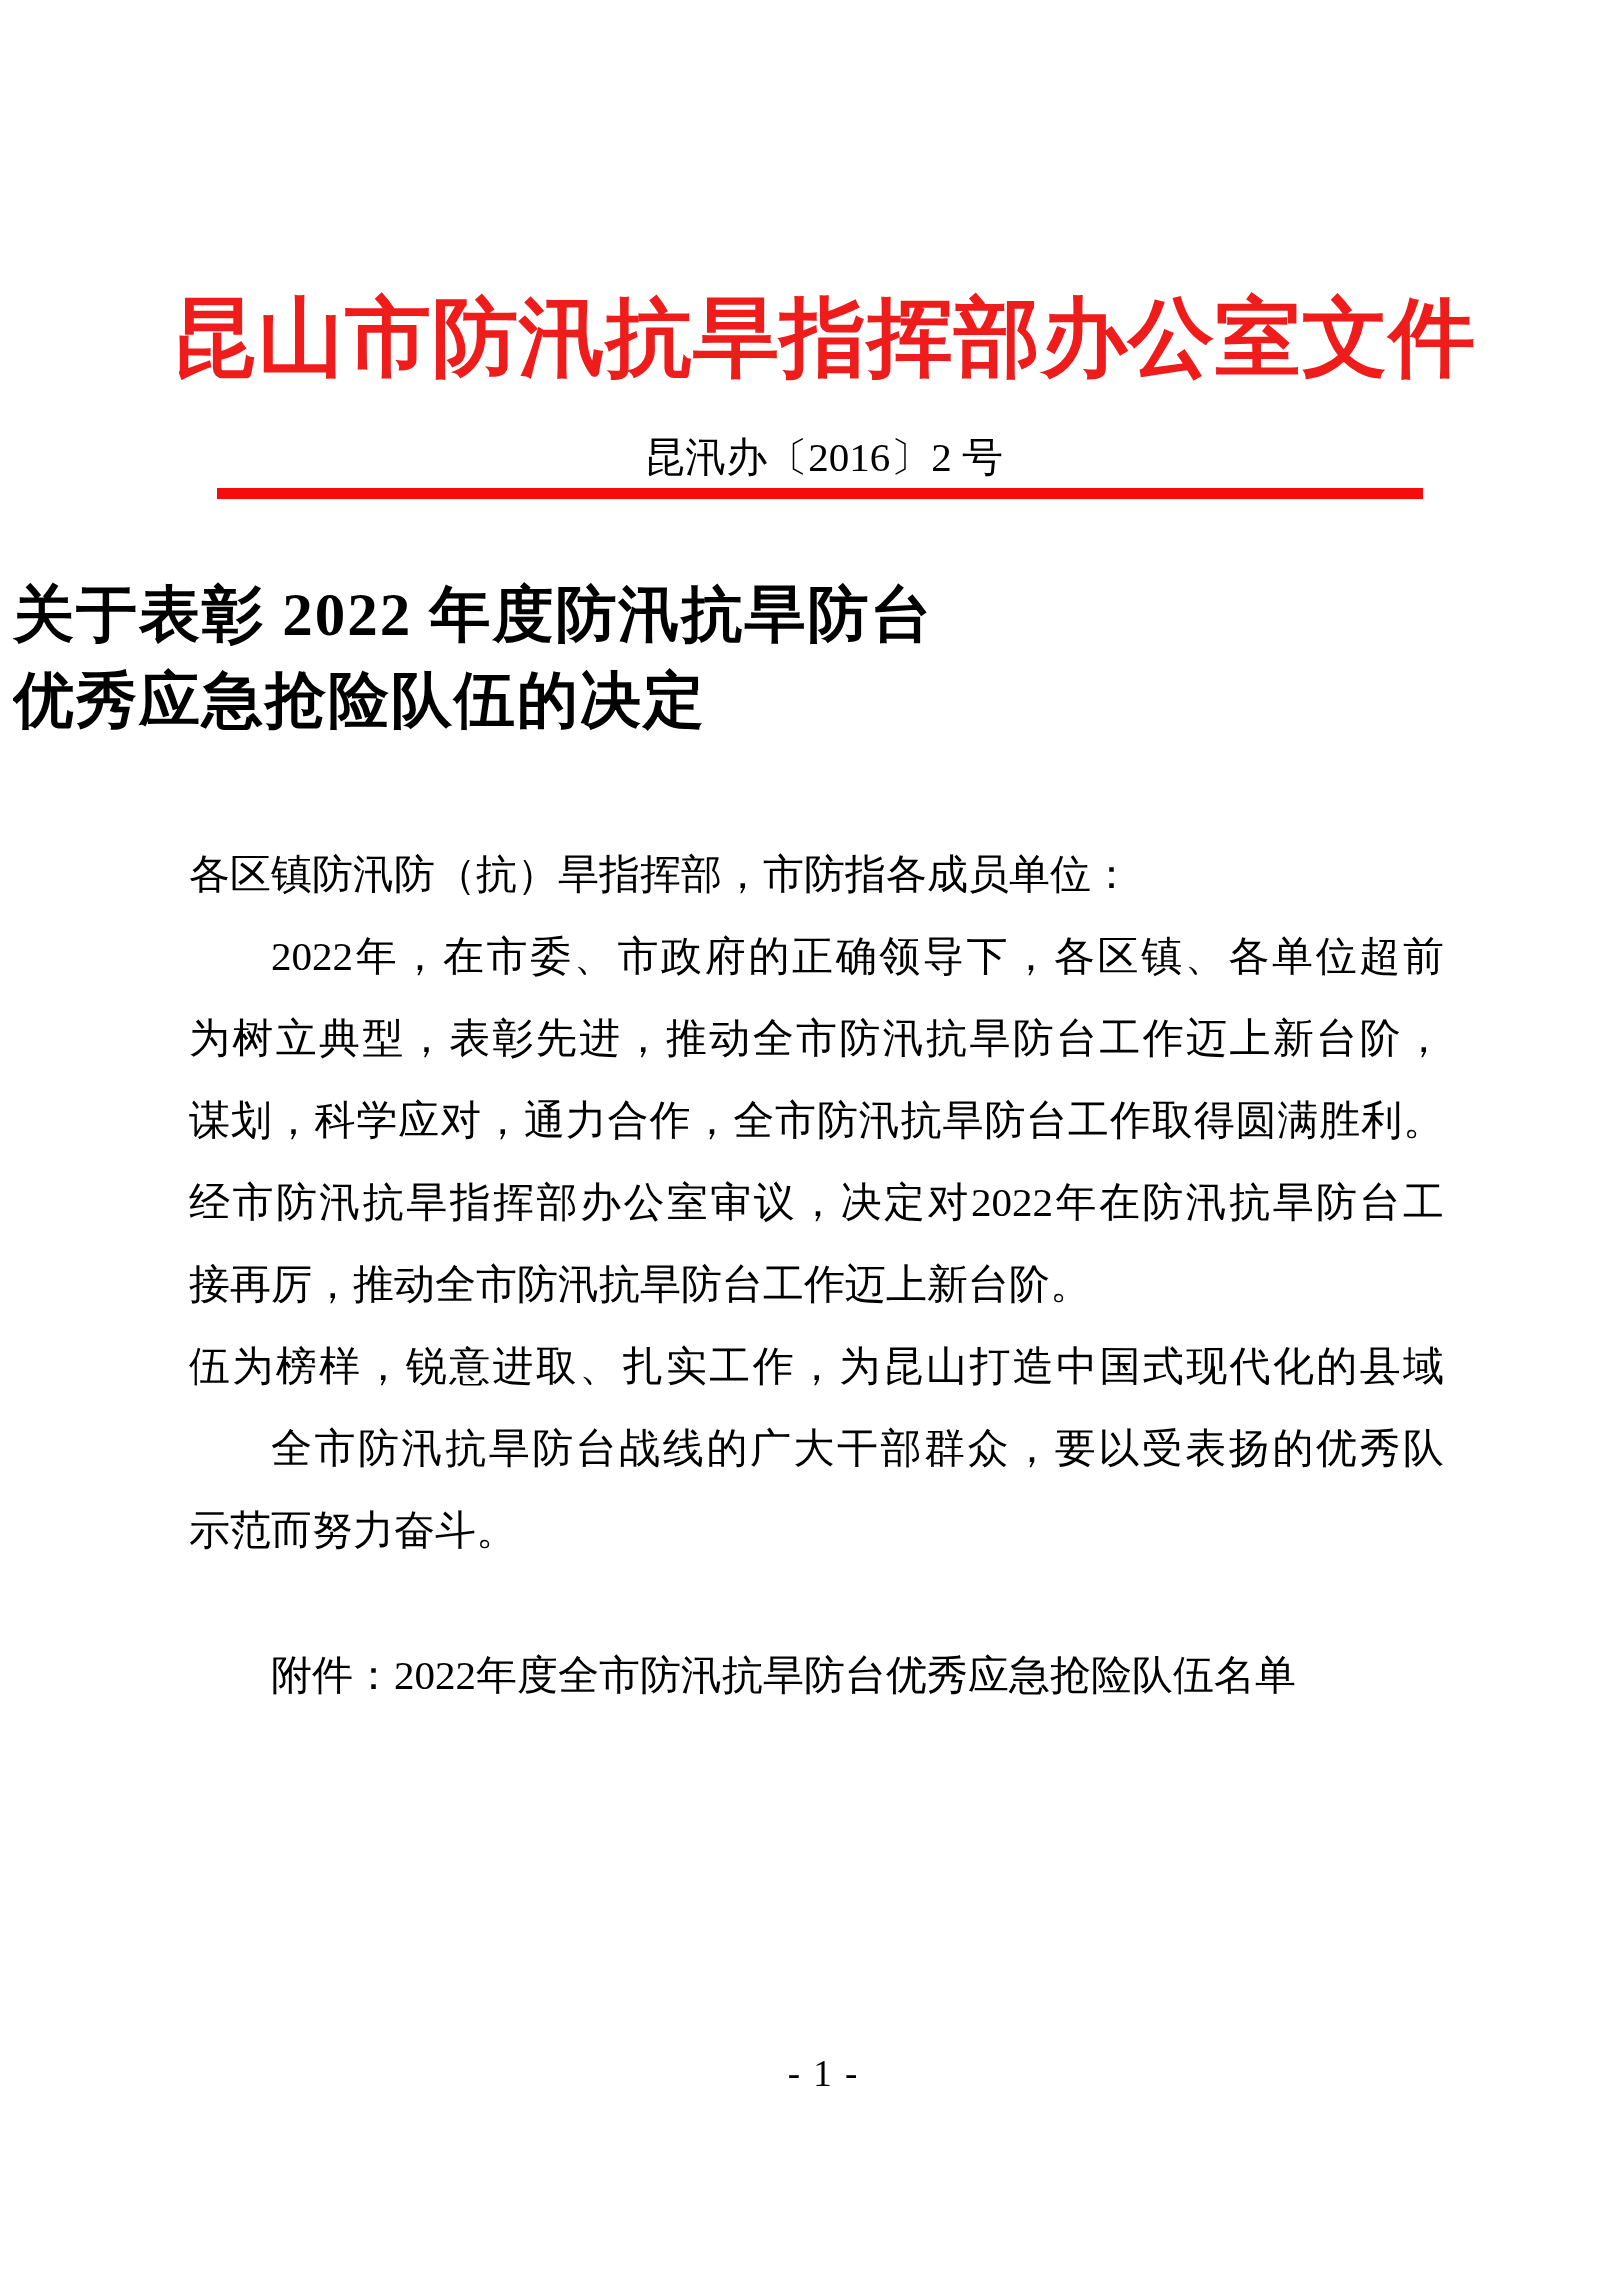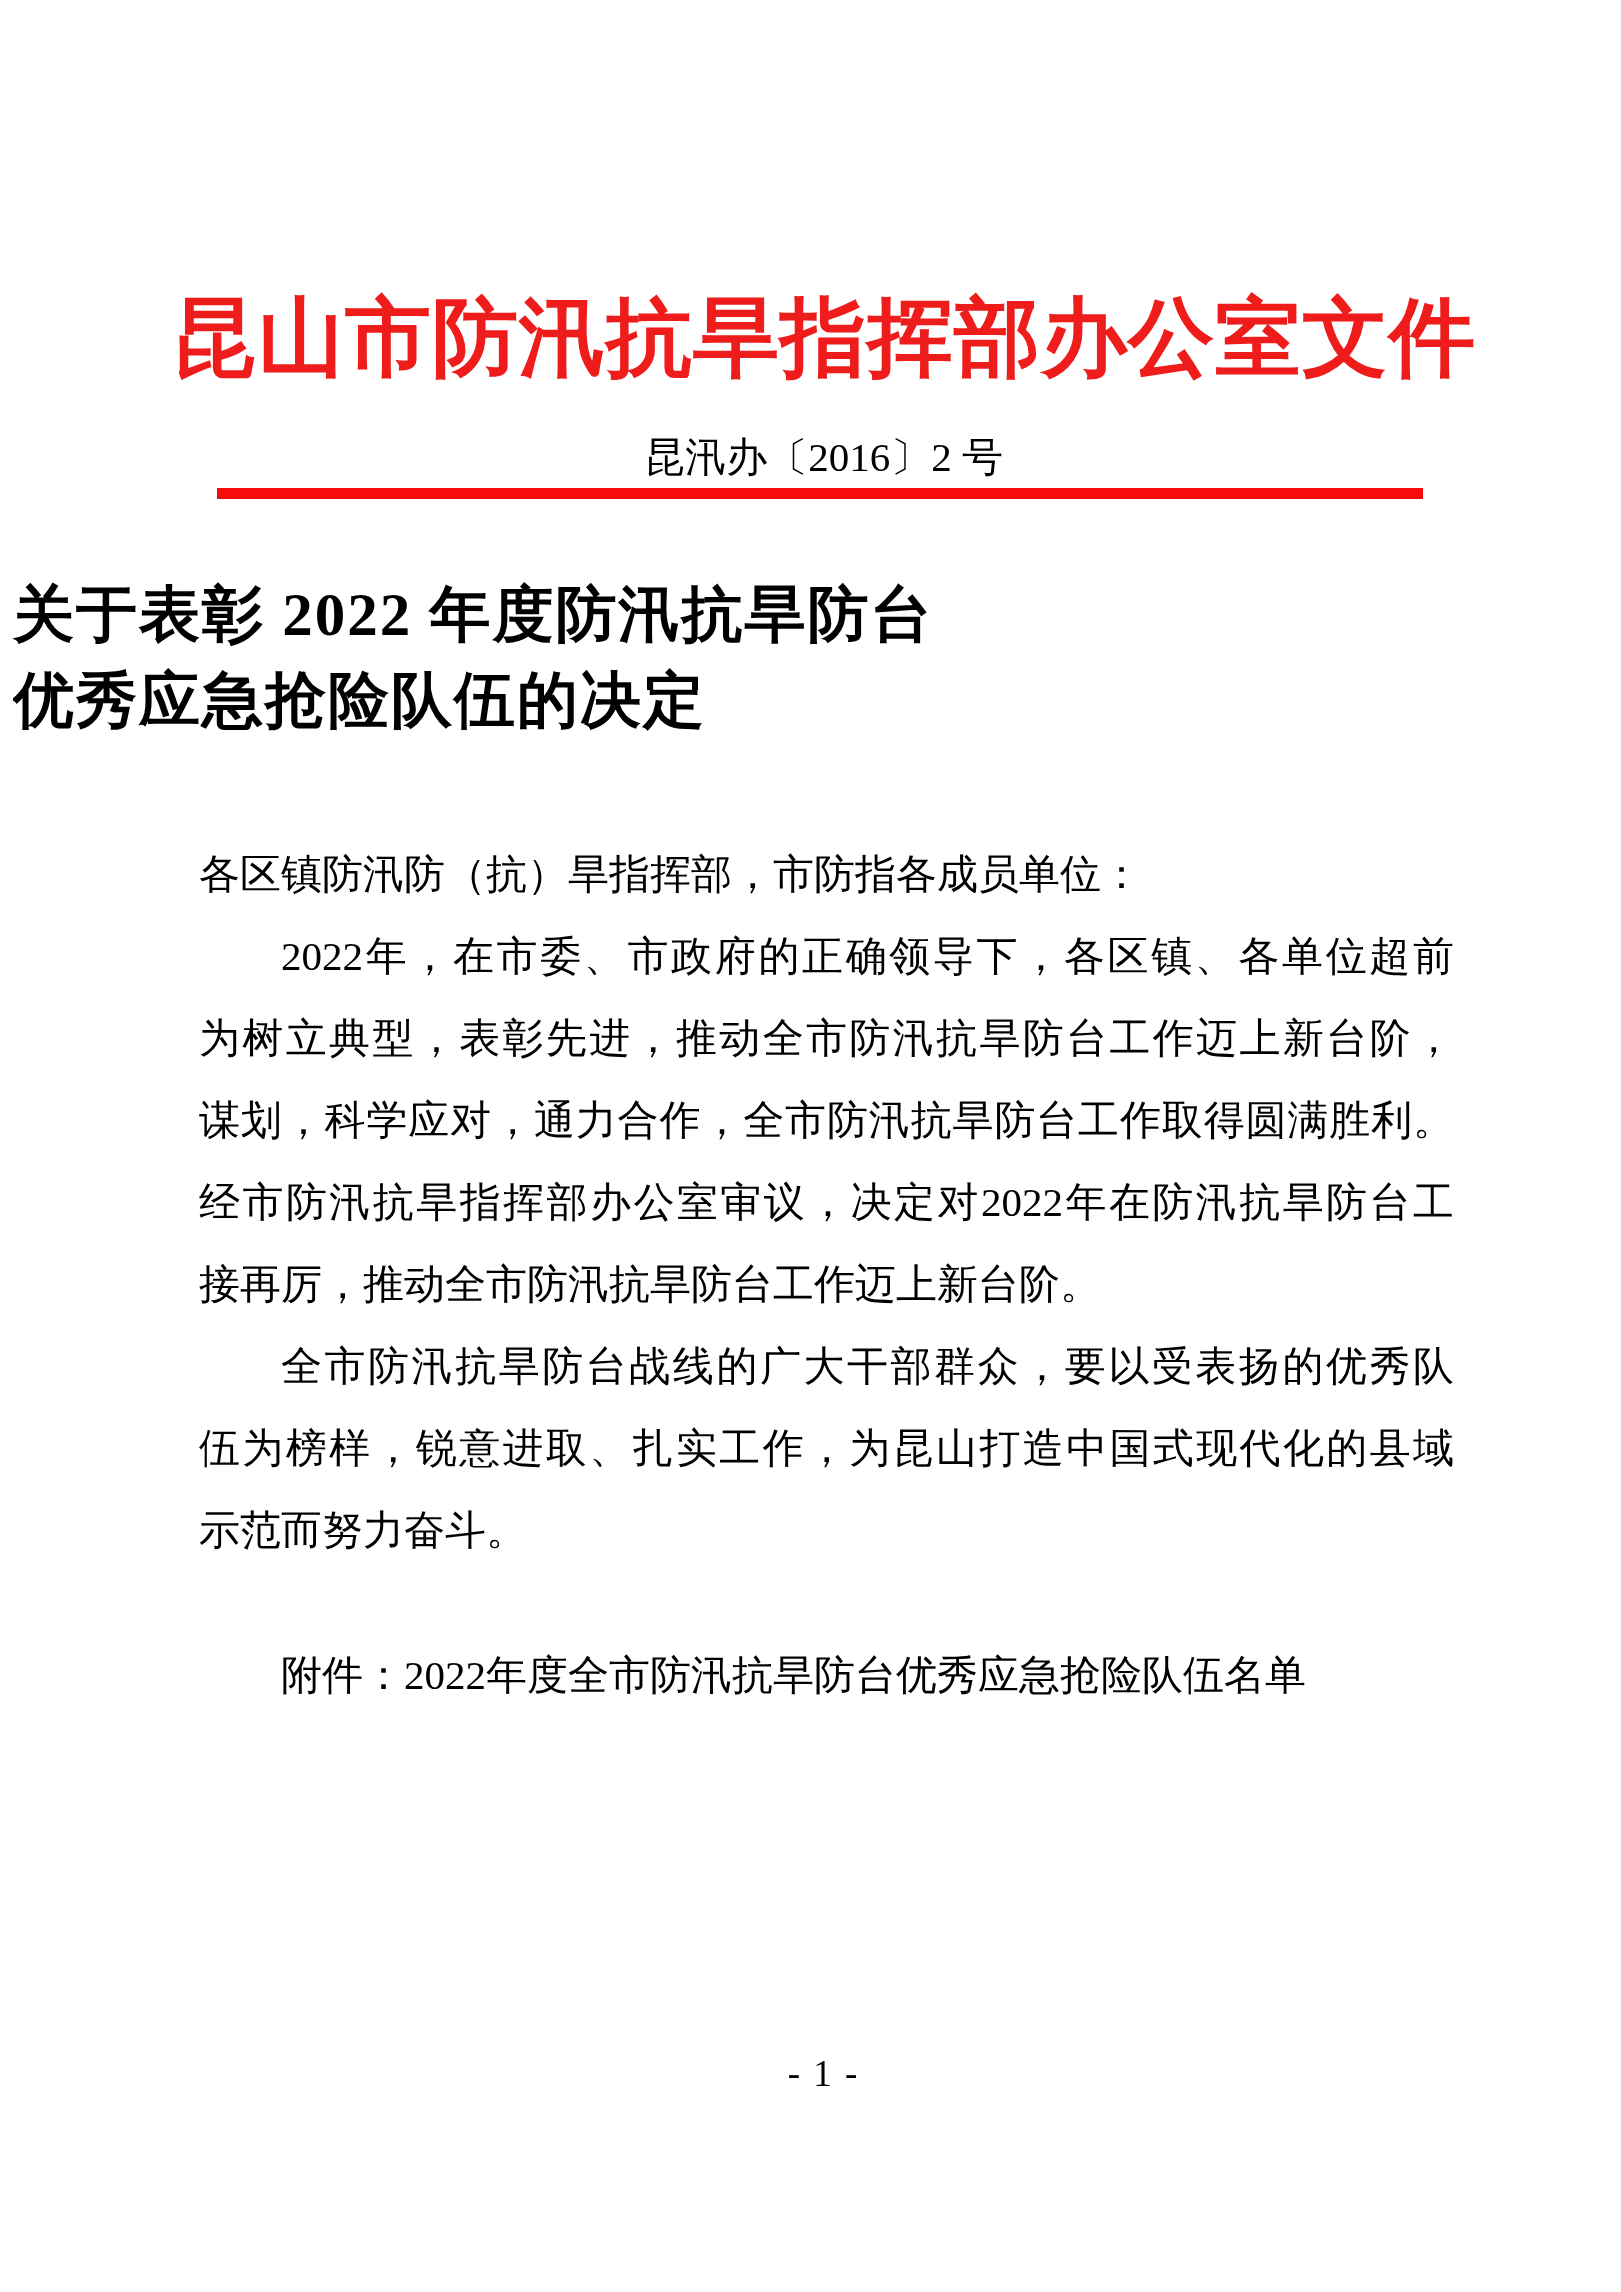--- a/index.html
+++ b/index.html
@@ -45,21 +45,21 @@
     position: absolute;
     top: 572px; left: 0; width: 100%;
     text-align: left;
     font-size: 61px;
     font-weight: 700;
     line-height: 86px;
     letter-spacing: 2px;
   }
   .body-text {
     position: absolute;
-    top: 833px; left: 186px;
+    top: 833px; left: 176px;
     width: 1255px;
     font-size: 41px;
     line-height: 82px;
   }
   .line { white-space: nowrap; }
   .line.fill {
     white-space: normal;
     text-align: justify;
     text-align-last: justify;
   }
@@ -89,22 +89,22 @@
     <div>优秀应急抢险队伍的决定</div>
   </div>
 
   <div class="body-text">
     <div class="line">各区镇防汛防（抗）旱指挥部，市防指各成员单位：</div>
     <div class="line fill indent">2022年，在市委、市政府的正确领导下，各区镇、各单位超前</div>
     <div class="line fill">为树立典型，表彰先进，推动全市防汛抗旱防台工作迈上新台阶，</div>
     <div class="line fill">谋划，科学应对，通力合作，全市防汛抗旱防台工作取得圆满胜利。</div>
     <div class="line fill">经市防汛抗旱指挥部办公室审议，决定对2022年在防汛抗旱防台工</div>
     <div class="line">接再厉，推动全市防汛抗旱防台工作迈上新台阶。</div>
+    <div class="line fill">伍为榜样，锐意进取、扎实工作，为昆山打造中国式现代化的县域</div>
     <div class="line fill indent">全市防汛抗旱防台战线的广大干部群众，要以受表扬的优秀队</div>
-    <div class="line fill">伍为榜样，锐意进取、扎实工作，为昆山打造中国式现代化的县域</div>
     <div class="line">示范而努力奋斗。</div>
     <div class="line indent attachment">附件：2022年度全市防汛抗旱防台优秀应急抢险队伍名单</div>
   </div>
 
   <div class="page-number">- 1 -</div>
 
 </div>
 
 
 </body></html>

